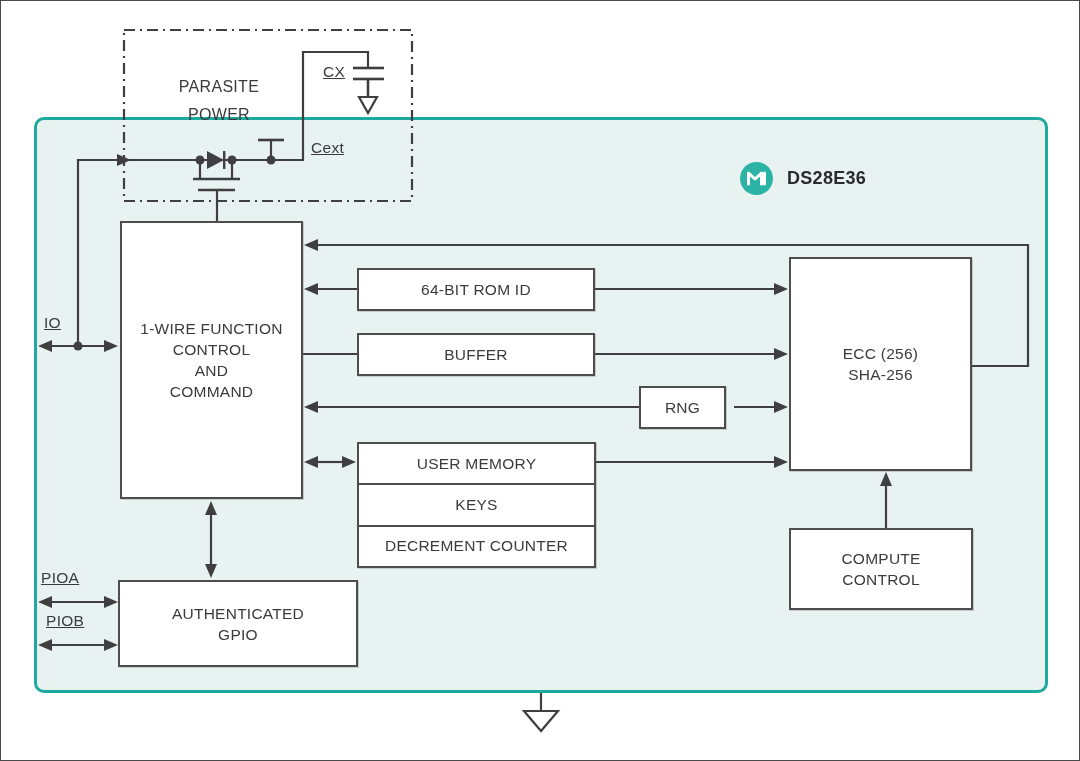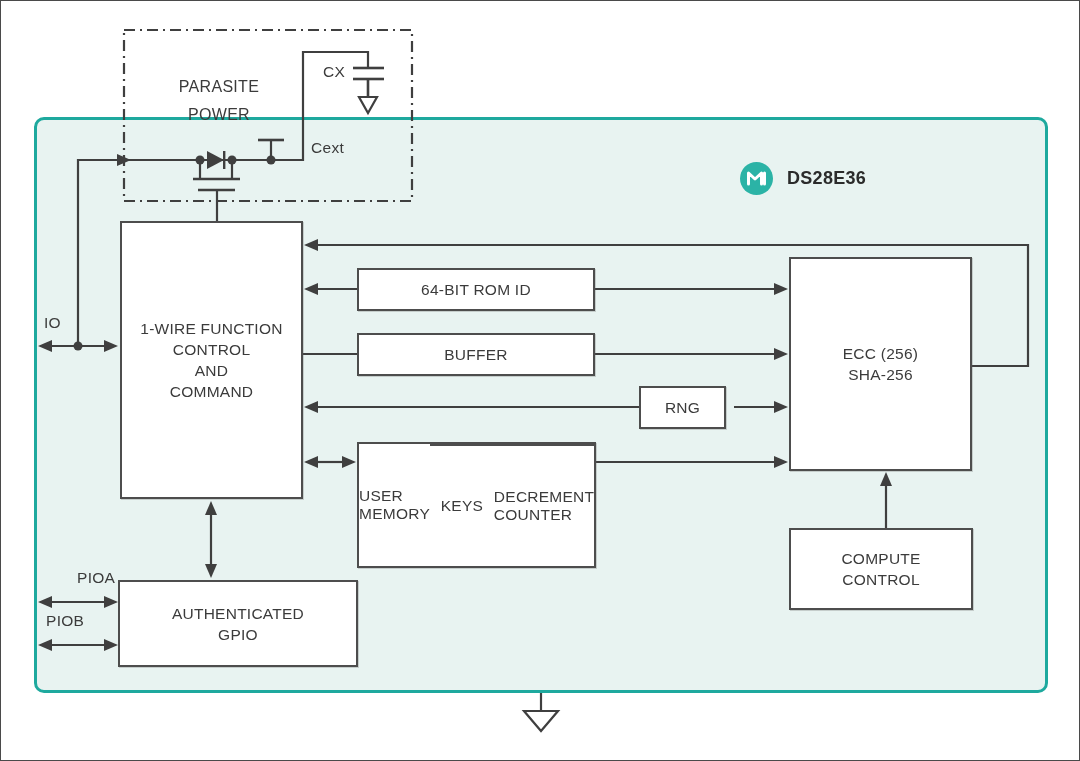--- a/index.html
+++ b/index.html
@@ -16,26 +16,26 @@
   svg.wires{position:absolute;left:0;top:0;width:1080px;height:761px;}
   .blk{
     position:absolute;box-sizing:border-box;background:#ffffff;
     border:2px solid #4d4d4d;display:flex;flex-direction:column;
     align-items:center;justify-content:center;text-align:center;
     font-size:15.5px;letter-spacing:.25px;line-height:21px;color:#3b3b3b;
     box-shadow:1px 1px 0 rgba(90,90,90,.25);
   }
   .blk span{display:block;}
   .memory-stack{position:absolute;box-sizing:border-box;background:#fff;
-    border:2px solid #4d4d4d;display:flex;flex-direction:row;
+    border:2px solid #4d4d4d;display:flex;flex-direction:column;
     box-shadow:1px 1px 0 rgba(90,90,90,.25);}
   .memory-row{flex:1;display:flex;align-items:center;justify-content:center;
     font-size:15.5px;letter-spacing:.25px;}
   .memory-row + .memory-row{border-top:2px solid #4d4d4d;}
-  .lbl{position:absolute;font-size:15.5px;letter-spacing:.3px;color:#3b3b3b;}
+  .lbl{position:absolute;font-size:15.5px;letter-spacing:.3px;color:#3b3b3b;text-decoration:underline;}
   .parasite-label{position:absolute;left:148px;top:72px;width:140px;
     text-align:center;font-size:16px;line-height:28px;letter-spacing:.3px;}
   .brand{position:absolute;left:739px;top:161px;display:flex;align-items:center;}
   .brand .logo{width:33px;height:33px;}
   .brand .chipname{margin-left:14px;font-size:18px;font-weight:bold;
     letter-spacing:.3px;color:#2b2b2b;text-align:center;}
 </style>
 </head>
 <body>
 
@@ -133,21 +133,21 @@
   </svg>
 
   <div class="parasite-label">
     <span>PARASITE</span>
     <span>POWER</span>
   </div>
 
   <div class="lbl" style="left:322px;top:62px;">CX</div>
   <div class="lbl" style="left:310px;top:138px;">Cext</div>
   <div class="lbl" style="left:43px;top:313px;">IO</div>
-  <div class="lbl" style="left:40px;top:568px;margin-left:36px;">PIOA</div>
+  <div class="lbl" style="left:40px;top:568px;">PIOA</div>
   <div class="lbl" style="left:28px;top:611px;margin-left:17px;">PIOB</div>
 
   <div class="brand">
     <svg class="logo" viewBox="0 0 33 33">
       <circle cx="16.5" cy="16.5" r="16.5" fill="#2bb3a6"></circle>
       <path d="M8.5 22 V11 L15 17 L21.5 11 V22" fill="none" stroke="#ffffff" stroke-width="3" stroke-linecap="round" stroke-linejoin="round"></path>
       <line x1="24.5" y1="11" x2="24.5" y2="22" stroke="#ffffff" stroke-width="3" stroke-linecap="round"></line>
     </svg>
     <div class="chipname">DS28E36</div>
   </div>

